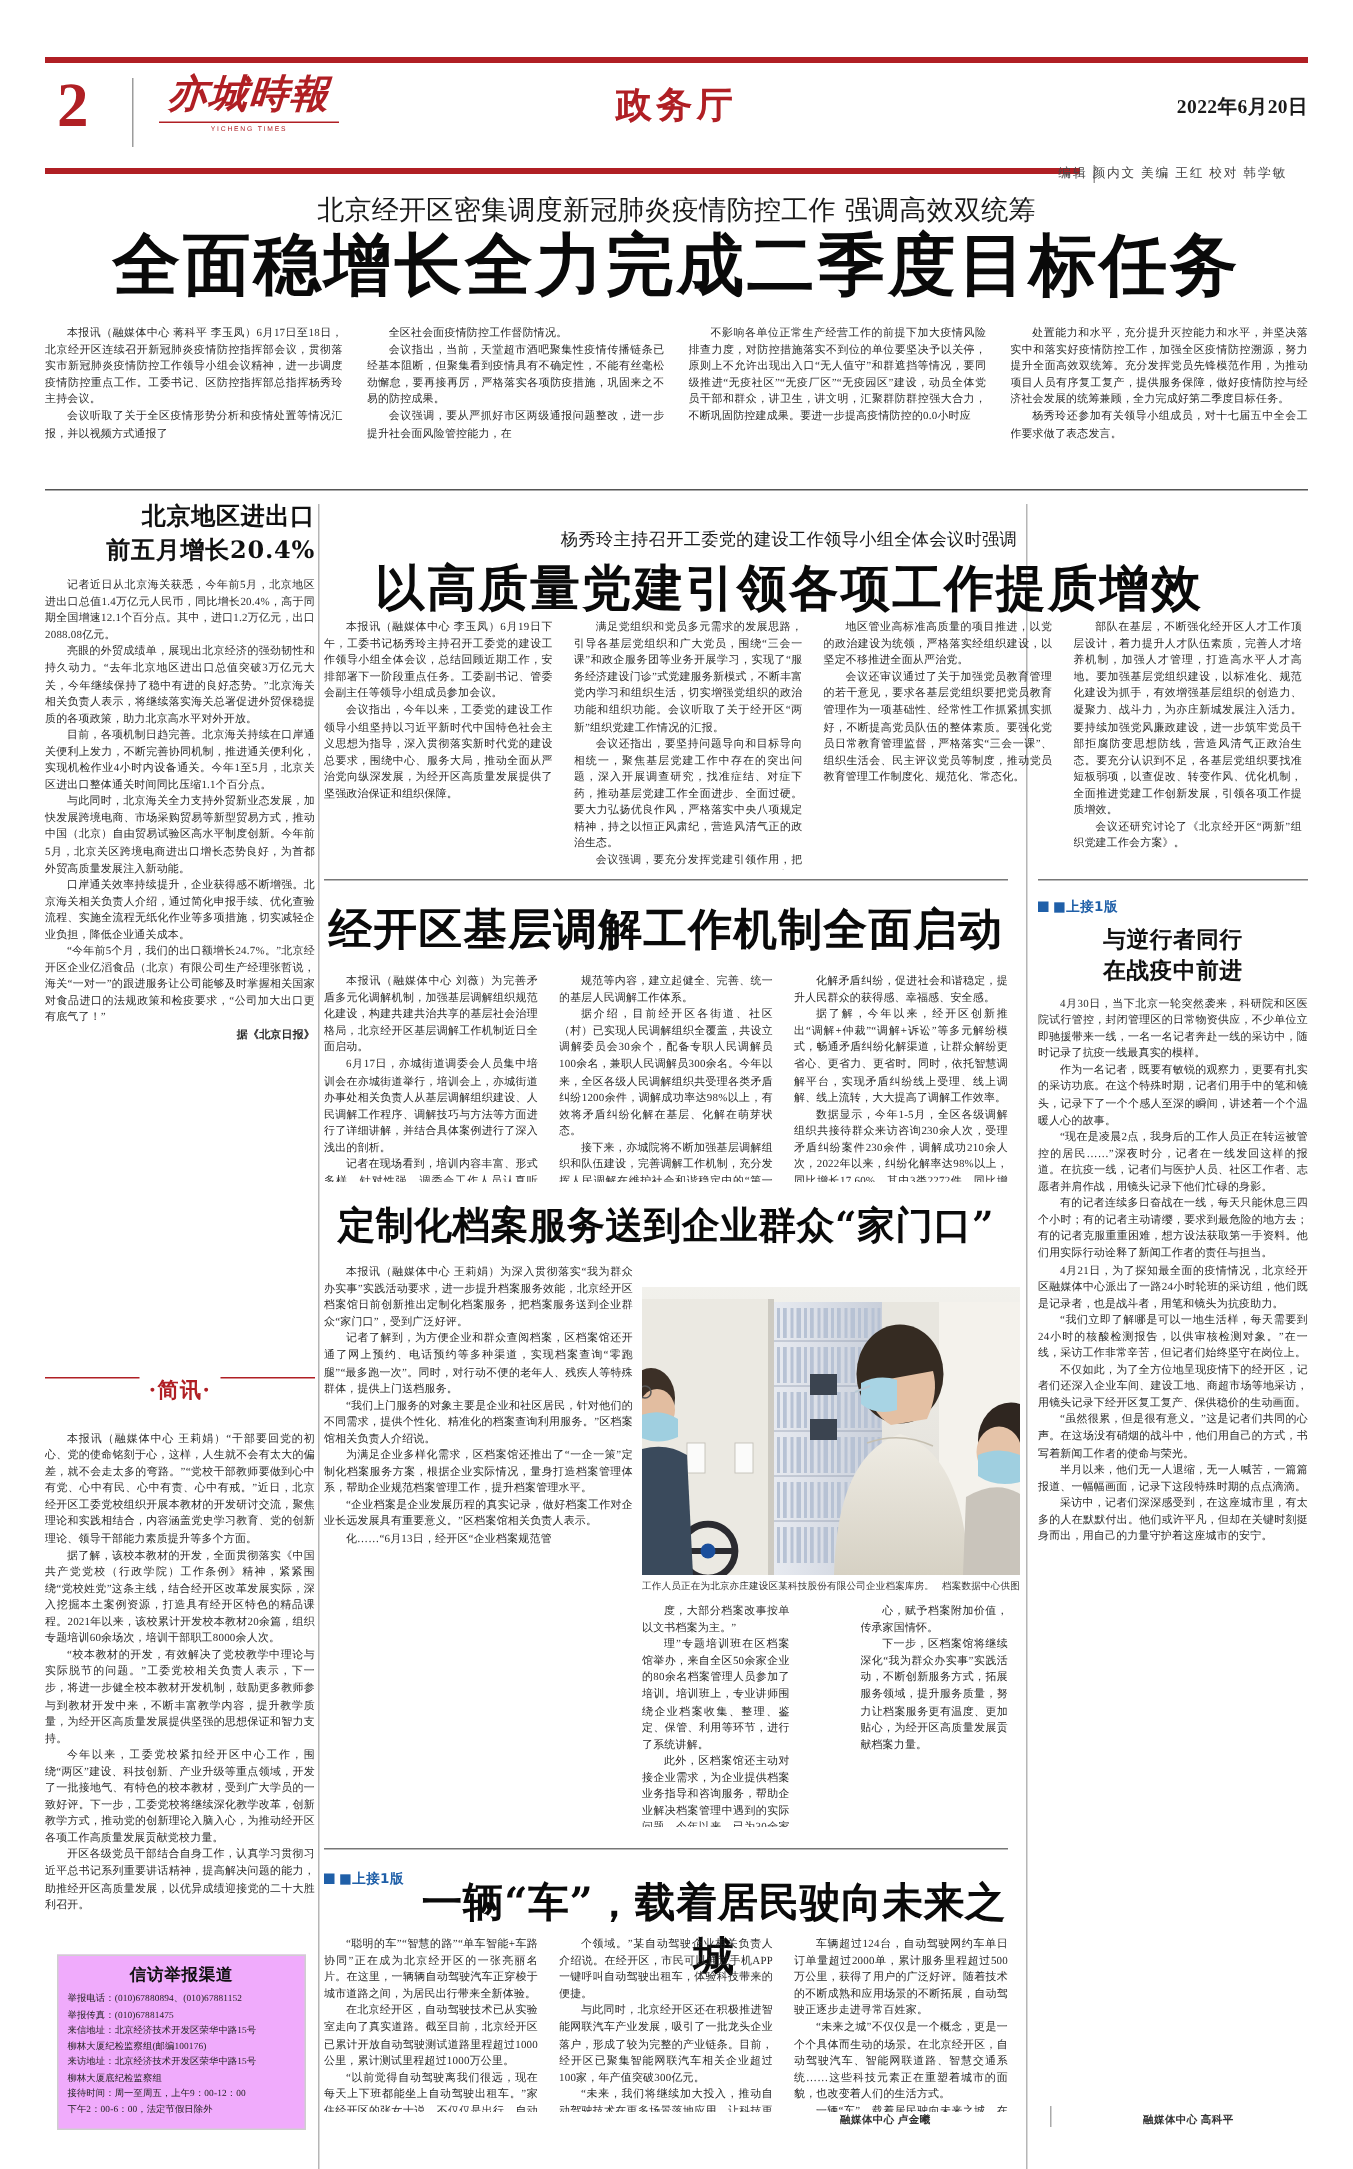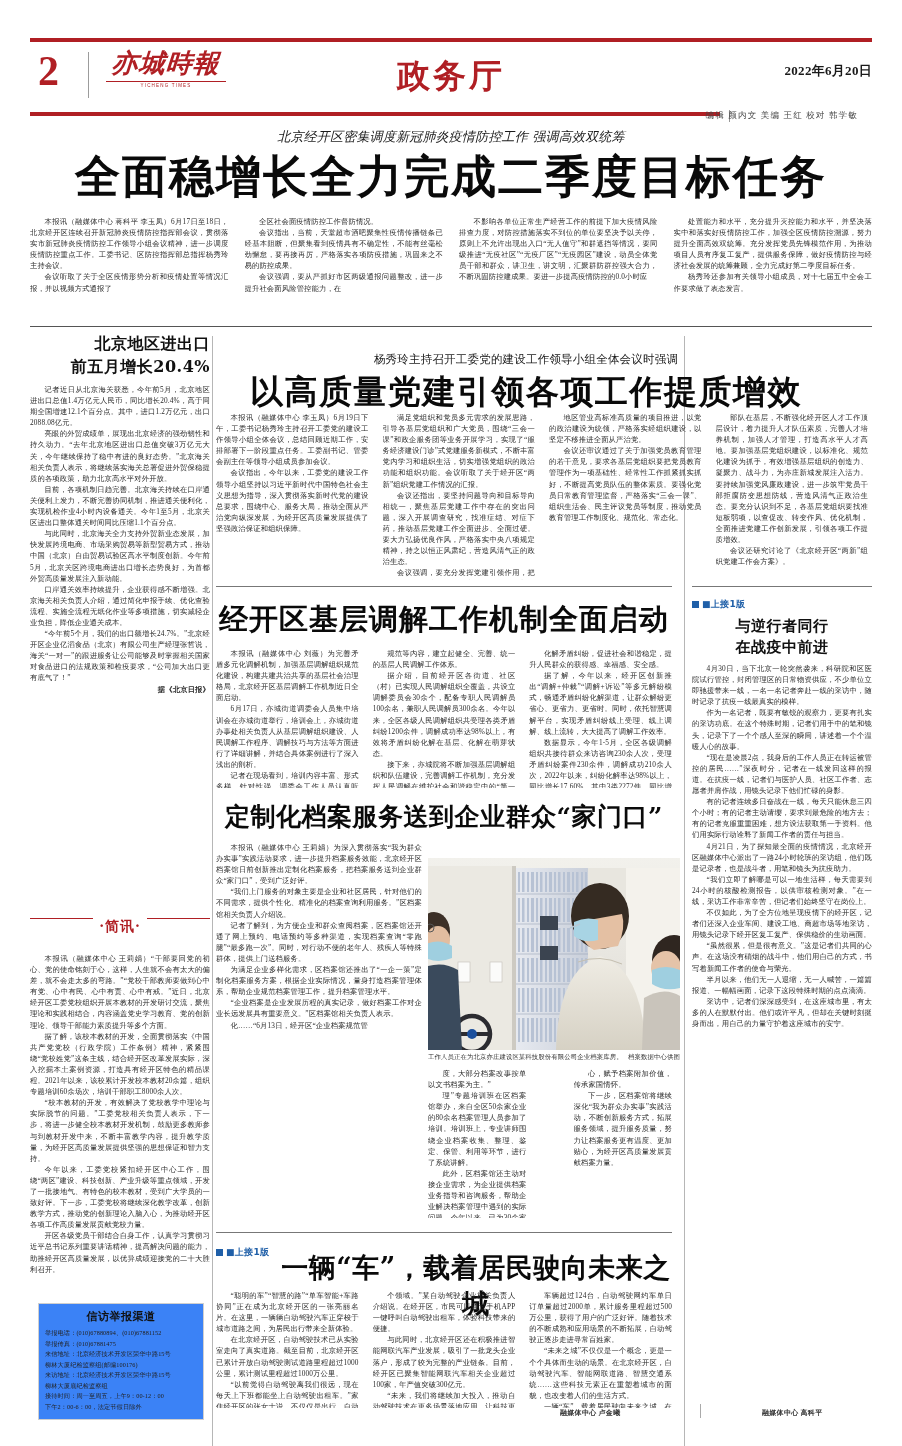--- a/index.html
+++ b/index.html
@@ -62,21 +62,21 @@
   .logo-en {
     font-family: "Liberation Sans", sans-serif;
     font-size: 4.5px; color: #b01f24;
     letter-spacing: 1.2px;
     margin-top: 1px;
   }
   .section-title {
     position: absolute; left: 0; right: 0; top: 8px;
     text-align: center;
     font-family: "DejaVu Serif", serif;
-    font-size: 33px; font-weight: bold;
+    font-size: 24px; font-weight: bold;
     color: #b01f24;
     letter-spacing: 3px;
   }
   .date-line {
     position: absolute; right: 0px; top: 16px;
     font-family: "Liberation Serif", serif;
     font-size: 13px; font-weight: bold;
     color: #1a1a1a;
     letter-spacing: 0.3px;
   }
@@ -94,23 +94,22 @@
     font-size: 8.5px; color: #444;
     letter-spacing: 1.2px;
     white-space: nowrap;
   }
 
   
   .lead-kicker {
     position: absolute; left: 0; right: 0; top: 128px;
     text-align: center;
     font-family: "DejaVu Sans", sans-serif;
-    font-size: 13px; color: #1a1a1a;
+    font-size: 18px; color: #1a1a1a;
     letter-spacing: 0.2px;
-    font-style: italic;
   }
   .lead-headline {
     position: absolute; left: 0; right: 0; top: 150px;
     text-align: center;
     font-family: "DejaVu Serif", serif;
     font-size: 45px; font-weight: bold;
     color: #0a0a0a;
     letter-spacing: 2px;
     line-height: 54px;
   }
@@ -181,21 +180,21 @@
     margin-top: 5px;
     font-size: 7.3px; line-height: 11.1px; color: #2a2a2a;
     text-align: justify; letter-spacing: 0.15px;
   }
   .jianxun-body p { margin: 0; text-indent: 2em; }
 
   
   .xinfang {
     position: absolute; left: 38px; top: 1303px;
     width: 166px;
-    background: #3b82f6;
+    background: #f0abfc;
     border: 1px solid #cfcfcf;
     padding: 5px 6px 7px;
   }
   .xinfang h4 {
     margin: 0 0 4px 0; text-align: center;
     font-family: "DejaVu Serif", serif;
     font-size: 11px; font-weight: bold; color: #111;
     letter-spacing: 0.5px;
   }
   .xinfang p {
@@ -425,22 +424,22 @@
       <p>据了解，今年以来，经开区创新推出“调解+仲裁”“调解+诉讼”等多元解纷模式，畅通矛盾纠纷化解渠道，让群众解纷更省心、更省力、更省时。同时，依托智慧调解平台，实现矛盾纠纷线上受理、线上调解、线上流转，大大提高了调解工作效率。</p>
       <p>数据显示，今年1-5月，全区各级调解组织共接待群众来访咨询230余人次，受理矛盾纠纷案件230余件，调解成功210余人次，2022年以来，纠纷化解率达98%以上，同比增长17.60%，其中3类2272件，同比增长17.54%，案件调解率达70.82%。</p>
     </div>
   </div>
 
   <div class="c-headline" style="left:216px; top:800px; width:456px; font-size:25px; letter-spacing:0.5px;">定制化档案服务送到企业群众“家门口”</div>
 
   <div class="body-cols" style="left:216px; top:842px; width:206px; height:380px;">
     <div class="col">
       <p>本报讯（融媒体中心 王莉娟）为深入贯彻落实“我为群众办实事”实践活动要求，进一步提升档案服务效能，北京经开区档案馆日前创新推出定制化档案服务，把档案服务送到企业群众“家门口”，受到广泛好评。</p>
+      <p>记者了解到，为方便企业和群众查阅档案，区档案馆还开通了网上预约、电话预约等多种渠道，实现档案查询“零跑腿”“最多跑一次”。同时，对行动不便的老年人、残疾人等特殊群体，提供上门送档服务。</p>
       <p>“我们上门服务的对象主要是企业和社区居民，针对他们的不同需求，提供个性化、精准化的档案查询利用服务。”区档案馆相关负责人介绍说。</p>
-      <p>记者了解到，为方便企业和群众查阅档案，区档案馆还开通了网上预约、电话预约等多种渠道，实现档案查询“零跑腿”“最多跑一次”。同时，对行动不便的老年人、残疾人等特殊群体，提供上门送档服务。</p>
       <p>为满足企业多样化需求，区档案馆还推出了“一企一策”定制化档案服务方案，根据企业实际情况，量身打造档案管理体系，帮助企业规范档案管理工作，提升档案管理水平。</p>
       <p>“企业档案是企业发展历程的真实记录，做好档案工作对企业长远发展具有重要意义。”区档案馆相关负责人表示。</p>
       <p>化……“6月13日，经开区“企业档案规范管</p>
     </div>
   </div>
 
   <div class="photo-wrap">
     <svg class="photo-svg" viewBox="0 0 252 192" preserveAspectRatio="none">
       <defs>
         <linearGradient id="wallg" x1="0" y1="0" x2="0" y2="1">

